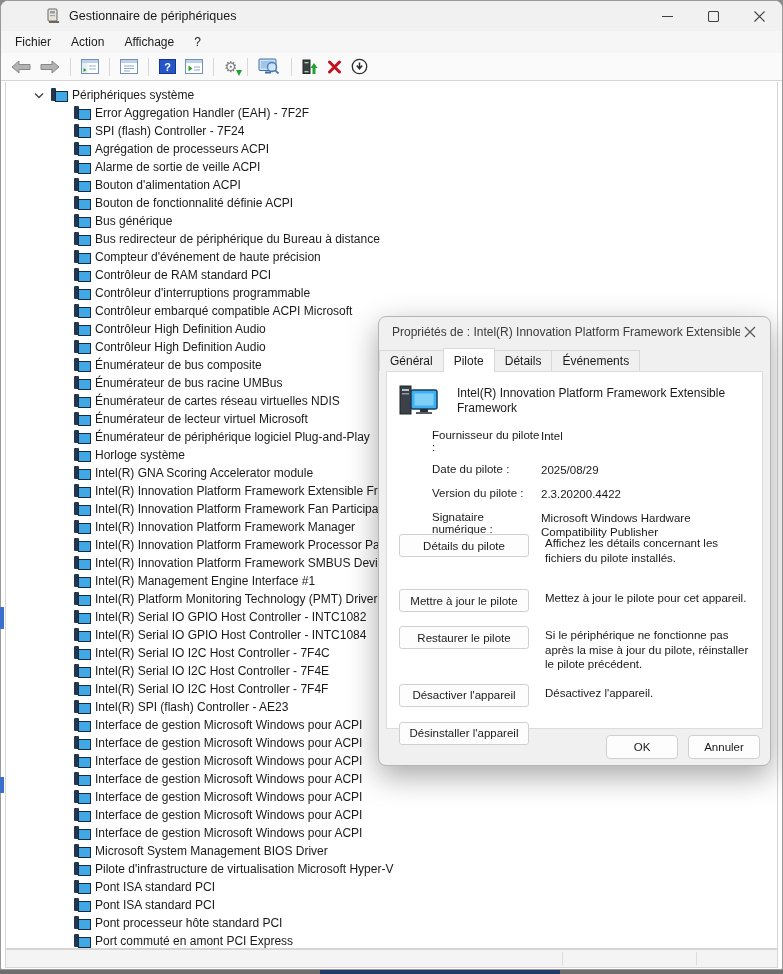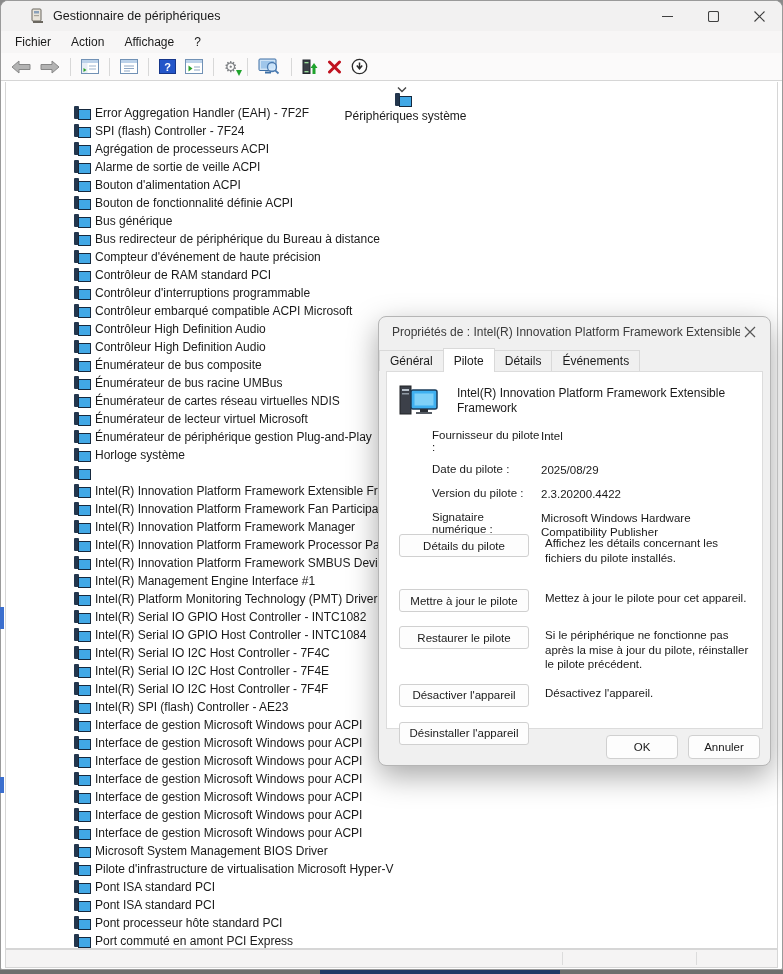--- a/index.html
+++ b/index.html
@@ -2,40 +2,40 @@
 <html><head>
 <meta charset="utf-8">
 <style>
   * { margin:0; padding:0; box-sizing:border-box; }
   html,body { width:783px; height:974px; }
   body { font-family:"Liberation Sans", sans-serif; background:#8a8a8a; position:relative; overflow:hidden; }
 
   
   .window { position:absolute; left:0; top:0; width:783px; height:970px;
             background:#fff; border:1px solid #9a9a9a; border-radius:8px 8px 2px 2px; overflow:hidden; }
-  .titlebar { height:30px; background:#f2f1f1; display:flex; align-items:center; padding-left:28px; }
+  .titlebar { height:30px; background:#f2f1f1; display:flex; align-items:center; padding-left:44px; }
   .titlebar .app-title { font-size:12.5px; color:#1a1a1a; margin-left:8px; flex:1; }
   .win-controls { display:flex; height:30px; }
   .win-btn { width:46px; height:30px; display:flex; align-items:center; justify-content:center; cursor:default; }
 
   .menubar { height:22px; background:#f7f6f6; display:flex; align-items:center; padding-left:4px; }
   .menu-item { font-size:12px; color:#1a1a1a; padding:3px 10px; }
 
   .toolbar { height:28px; background:#fbfafa; border-bottom:1px solid #d6d6d6; display:flex; align-items:center; padding-left:8px; gap:5px; }
   .tb-sep { width:1px; height:18px; background:#d8d8d8; margin:0 3px; }
   .tb-btn { display:flex; align-items:center; justify-content:center; padding:1px 2px; }
   .tb-help { width:17px; height:15px; background:#2456c9; border:1px solid #16368a; color:#fff; font-size:11px; font-weight:bold; display:flex; align-items:center; justify-content:center; }
   .gear-wrap { position:relative; font-size:15px; color:#7d8084; line-height:15px; }
   .gear-wrap svg { position:absolute; right:-4px; bottom:-2px; }
 
   
   .tree { position:absolute; left:4px; right:4px; top:81px; height:867px;
           background:#fff; border:1px solid #d6d6d6; border-top:none; overflow:hidden; padding-top:4px; }
   .trow { height:18px; display:flex; align-items:center; white-space:nowrap; }
-  .trow.root { padding-left:28px;flex-direction:column; }
+  .trow.root { padding-left:28px; }
   .trow.child { padding-left:68px; }
   .chev { width:12px; height:10px; margin-right:5px; display:flex; align-items:center; }
   .devicon { width:16px; height:14px; position:relative; flex:0 0 16px; margin-right:5px; }
   .devicon::before { content:""; position:absolute; left:0; top:0; width:5px; height:13px; background:#23364d; border-radius:1px; }
   .devicon::after  { content:""; position:absolute; left:4px; top:3px; width:11px; height:9px; background:#41a8e6; border:1px solid #16293e; }
   .tlabel { font-size:12px; color:#1a1a1a; }
 
   .statusbar { position:absolute; left:4px; right:4px; top:948px; height:19px; background:#f5f4f4; border:1px solid #d6d6d6; }
   .sb-sep { position:absolute; top:2px; bottom:2px; width:1px; background:#dcdcdc; }
   .sb-sep.s1 { left:556px; } .sb-sep.s2 { left:690px; }
@@ -300,30 +300,31 @@
           <span class="tlabel">Énumérateur de cartes réseau virtuelles NDIS</span>
         </div>
 
         <div class="trow child">
           <span class="devicon"></span>
           <span class="tlabel">Énumérateur de lecteur virtuel Microsoft</span>
         </div>
 
         <div class="trow child">
           <span class="devicon"></span>
-          <span class="tlabel">Énumérateur de périphérique gestion Plug-and-Play</span>
+          <span class="tlabel">Énumérateur de périphérique logiciel Plug-and-Play</span>
         </div>
 
         <div class="trow child">
           <span class="devicon"></span>
           <span class="tlabel">Horloge système</span>
         </div>
 
         <div class="trow child">
           <span class="devicon"></span>
+          <span class="tlabel">Intel(R) GNA Scoring Accelerator module</span>
         </div>
 
         <div class="trow child">
           <span class="devicon"></span>
           <span class="tlabel">Intel(R) Innovation Platform Framework Extensible Framework</span>
         </div>
 
         <div class="trow child">
           <span class="devicon"></span>
           <span class="tlabel">Intel(R) Innovation Platform Framework Fan Participant</span>

